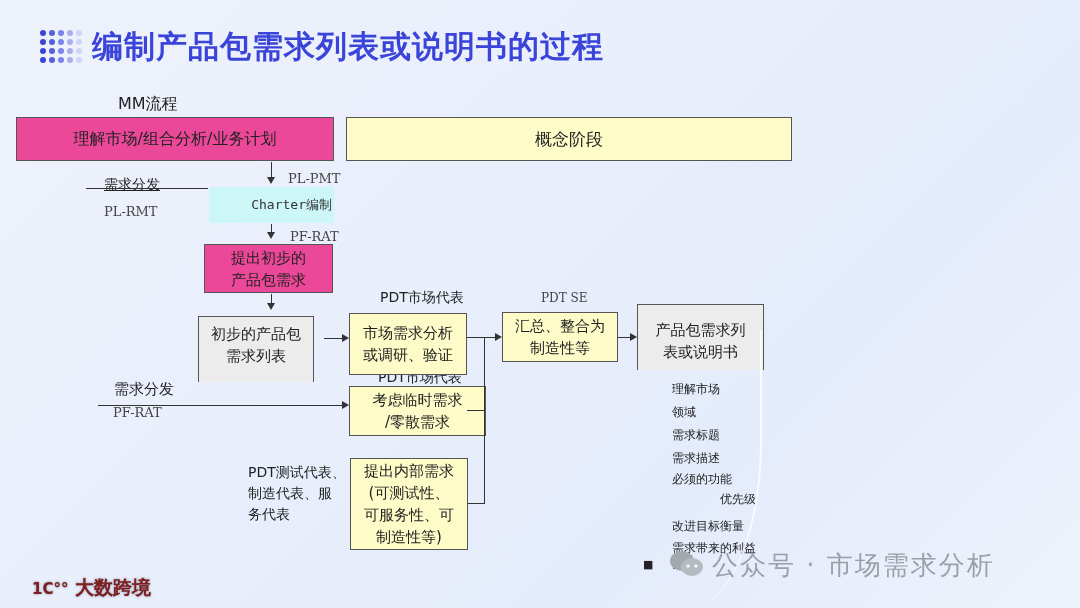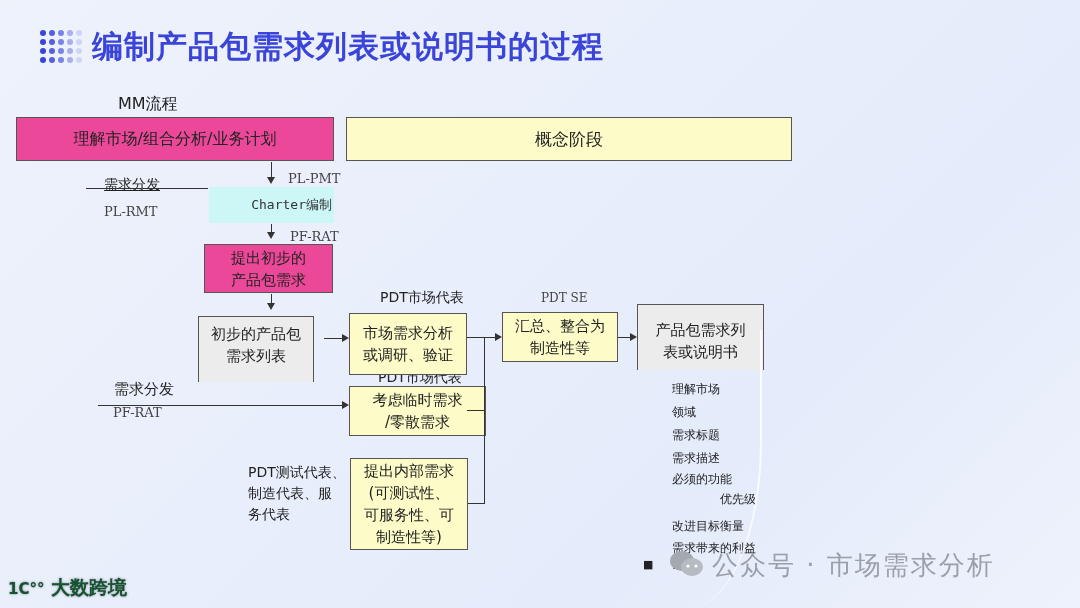--- a/index.html
+++ b/index.html
@@ -25,21 +25,21 @@
   }
   .cyan { background:#ec4899; }
   .yellow { background:#fdfcc8; }
   .gray { background:#ececec; border-bottom:none; }
   .charter { background:#cdf6f7; border:none; justify-content:flex-end; padding-right:2px; }
   .line { position:absolute; background:#333; }
   .arrow-r { position:absolute; width:0; height:0; border-top:4px solid transparent; border-bottom:4px solid transparent; border-left:7px solid #333; }
   .arrow-d { position:absolute; width:0; height:0; border-left:4px solid transparent; border-right:4px solid transparent; border-top:7px solid #333; }
   .fields { font-size:12px; line-height:23px; color:#222; }
   .watermark { font-size:26px; color:#9aa0a8; white-space:nowrap; letter-spacing:2px; }
-  .logo { font-size:19px; color:#14532d; font-weight:bold; text-shadow:0 0 3px #9aa2b8, 0 0 1px #888; white-space:nowrap; }
+  .logo { font-size:19px; color:#7f1d1d; font-weight:bold; text-shadow:0 0 3px #9aa2b8, 0 0 1px #888; white-space:nowrap;margin-left:24px; }
   .wave { position:absolute; left:640px; top:330px; width:120px; height:278px; border-right:2px solid rgba(255,255,255,0.8); border-radius:0 0 60% 0; }
 </style>
 </head>
 <body>
 
 <div class="abs title-dots" id="dots">
     <span style="left: 0px; top: 0px; background: rgb(58, 68, 216);"></span>
     <span style="left: 9px; top: 0px; background: rgb(85, 96, 224);"></span>
     <span style="left: 18px; top: 0px; background: rgb(122, 131, 232);"></span>
     <span style="left: 27px; top: 0px; background: rgb(168, 174, 240);"></span>

